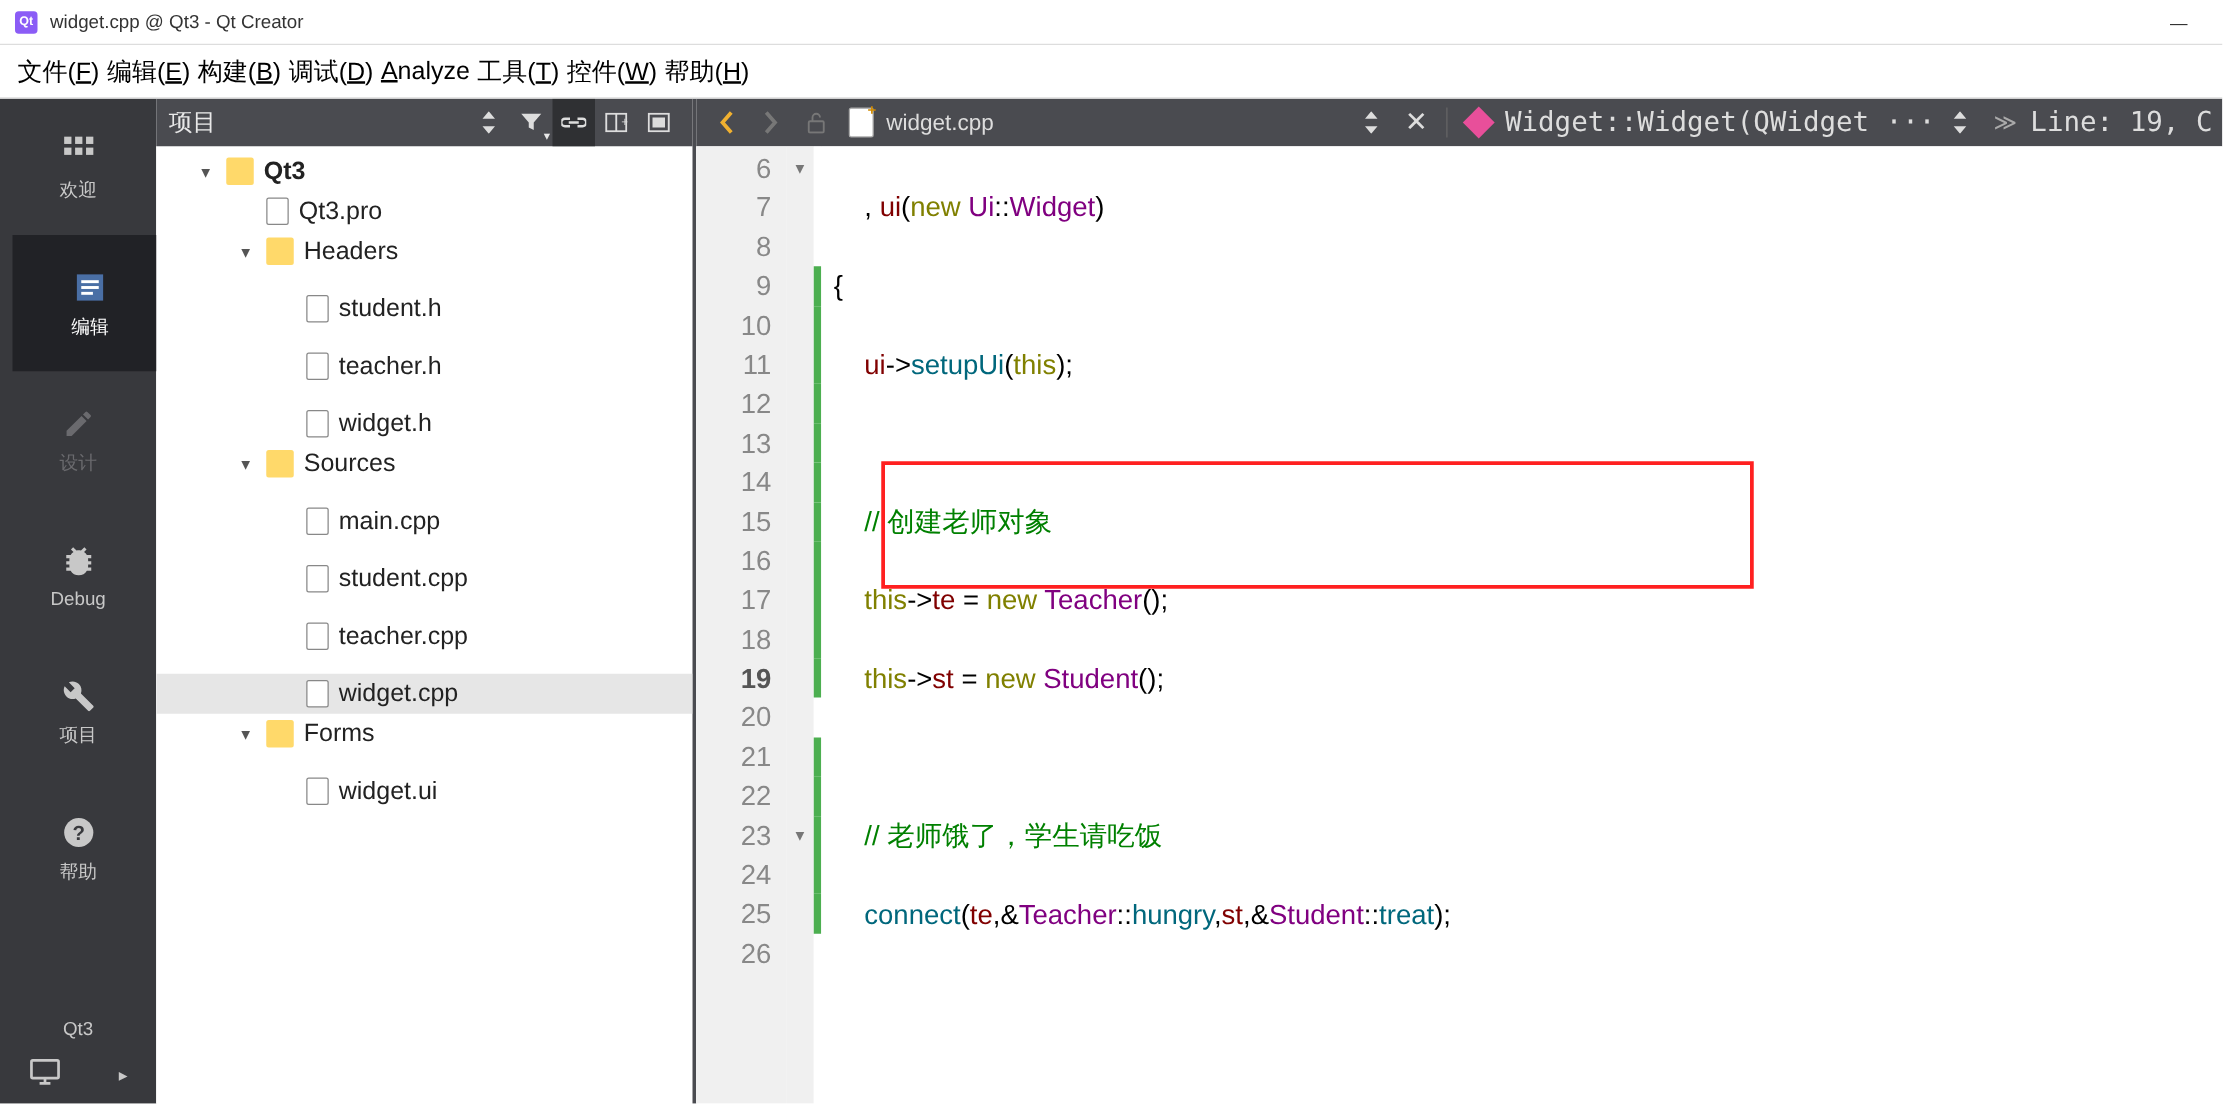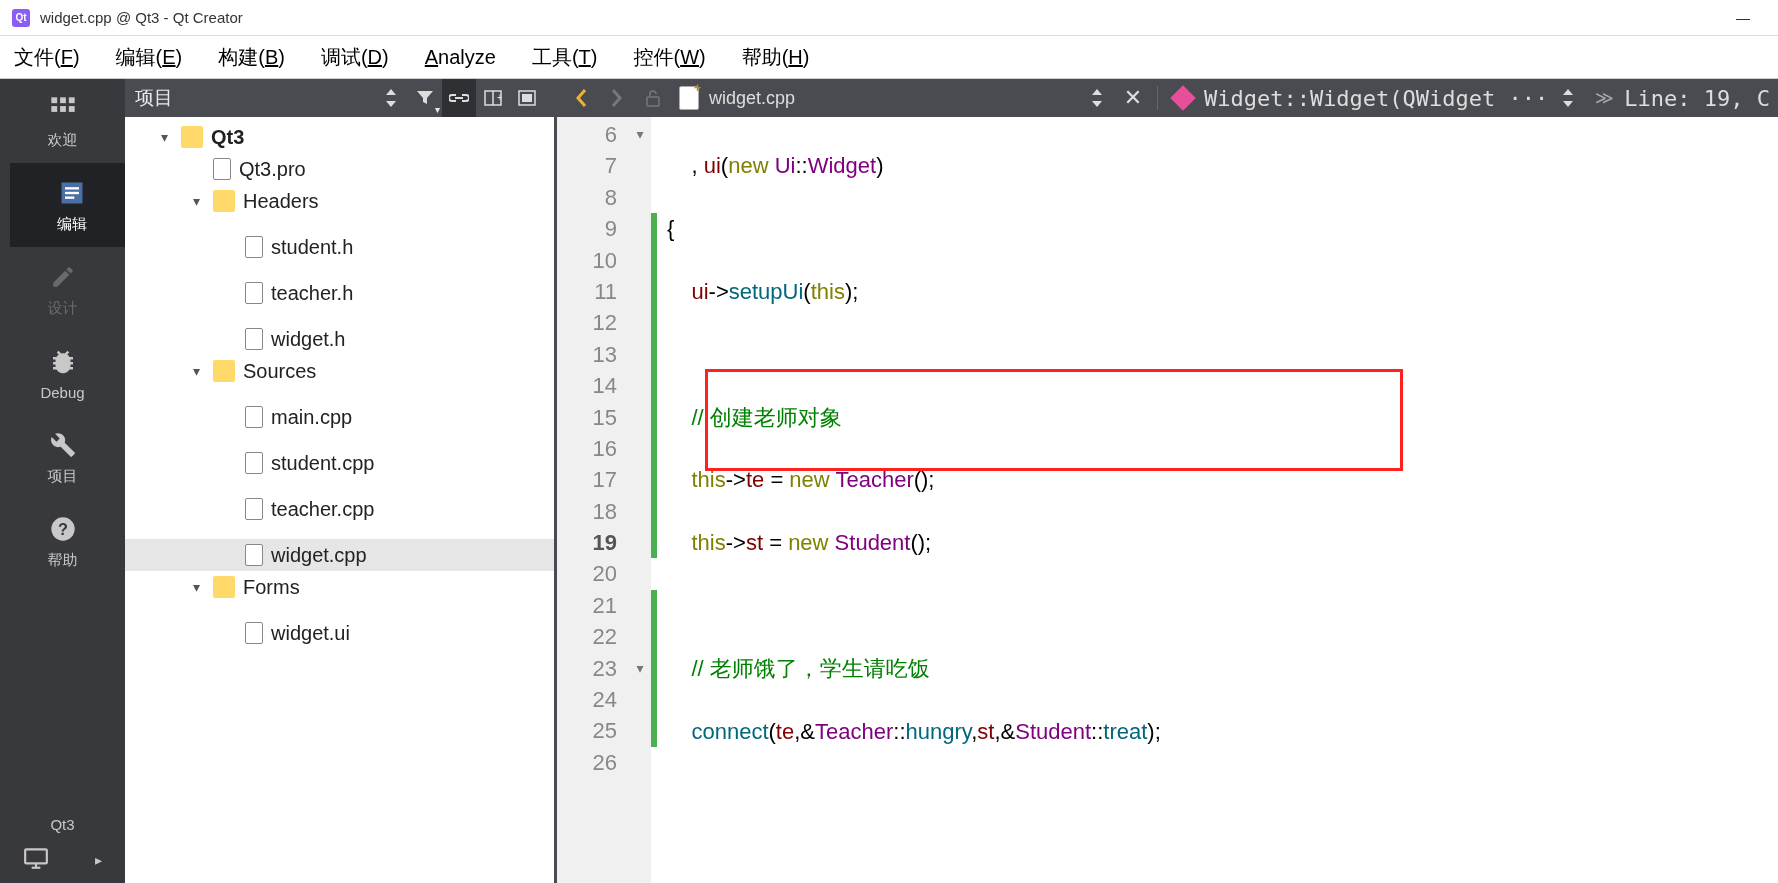--- a/index.html
+++ b/index.html
@@ -6,30 +6,30 @@
 body { width: 1778px; height: 883px; overflow: hidden; background: #fff; display: flex; flex-direction: column; }
 
 
 .titlebar { height: 36px; background: #fff; display: flex; align-items: center; padding: 0 12px; border-bottom: 1px solid #ddd; }
 .titlebar .qt-logo { width: 18px; height: 18px; background: #8b5cf6; border-radius: 3px; margin-right: 10px; display: flex; align-items: center; justify-content: center; color: #fff; font-size: 10px; font-weight: bold; }
 .titlebar .title { font-size: 15px; color: #333; }
 .titlebar .spacer { flex: 1; }
 .titlebar .win-btn { width: 46px; height: 36px; display: flex; align-items: center; justify-content: center; color: #333; font-size: 14px; }
 
 
-.menubar { height: 43px; background: #fff; display: flex; align-items: center; padding: 0 14px; gap: 36px; border-bottom: 1px solid #ccc; font-size: 20px; text-align: right; }
+.menubar { height: 43px; background: #fff; display: flex; align-items: center; padding: 0 14px; gap: 6px; border-bottom: 1px solid #ccc; font-size: 20px; text-align: right; }
 .menubar .menu-item { cursor: pointer; }
 .menubar .menu-item u { text-decoration: underline; }
 
 
 .main-row { flex: 1; display: flex; overflow: hidden; }
 
 
 .left-sidebar { width: 125px; background: #38393d; display: flex; flex-direction: column; align-items: center; padding-top: 0; }
-.mode-btn { width: 100%; height: 84px; display: flex; flex-direction: column; align-items: center; justify-content: center; color: #c8c8c8; cursor: pointer; gap: 6px; }
+.mode-btn { width: 100%; height: 109px; display: flex; flex-direction: column; align-items: center; justify-content: center; color: #c8c8c8; cursor: pointer; gap: 6px; }
 .mode-btn.active { background: #212226; color: #fff; margin-left: 19px; }
 .mode-btn.disabled { color: #6a6a6e; }
 .mode-btn .icon { width: 32px; height: 32px; display: flex; align-items: center; justify-content: center; }
 .mode-btn .label { font-size: 15px; }
 .left-spacer { flex: 1; }
 .kit-selector { width: 100%; color: #c8c8c8; font-size: 15px; text-align: center; padding: 8px 0; }
 .kit-bottom-icons { width: 100%; display: flex; align-items: center; justify-content: space-around; padding: 6px 0 10px 0; color: #c8c8c8; }
 
 
 .project-panel { width: 432px; background: #fff; display: flex; flex-direction: column; border-right: 3px solid #4a4b50; }

